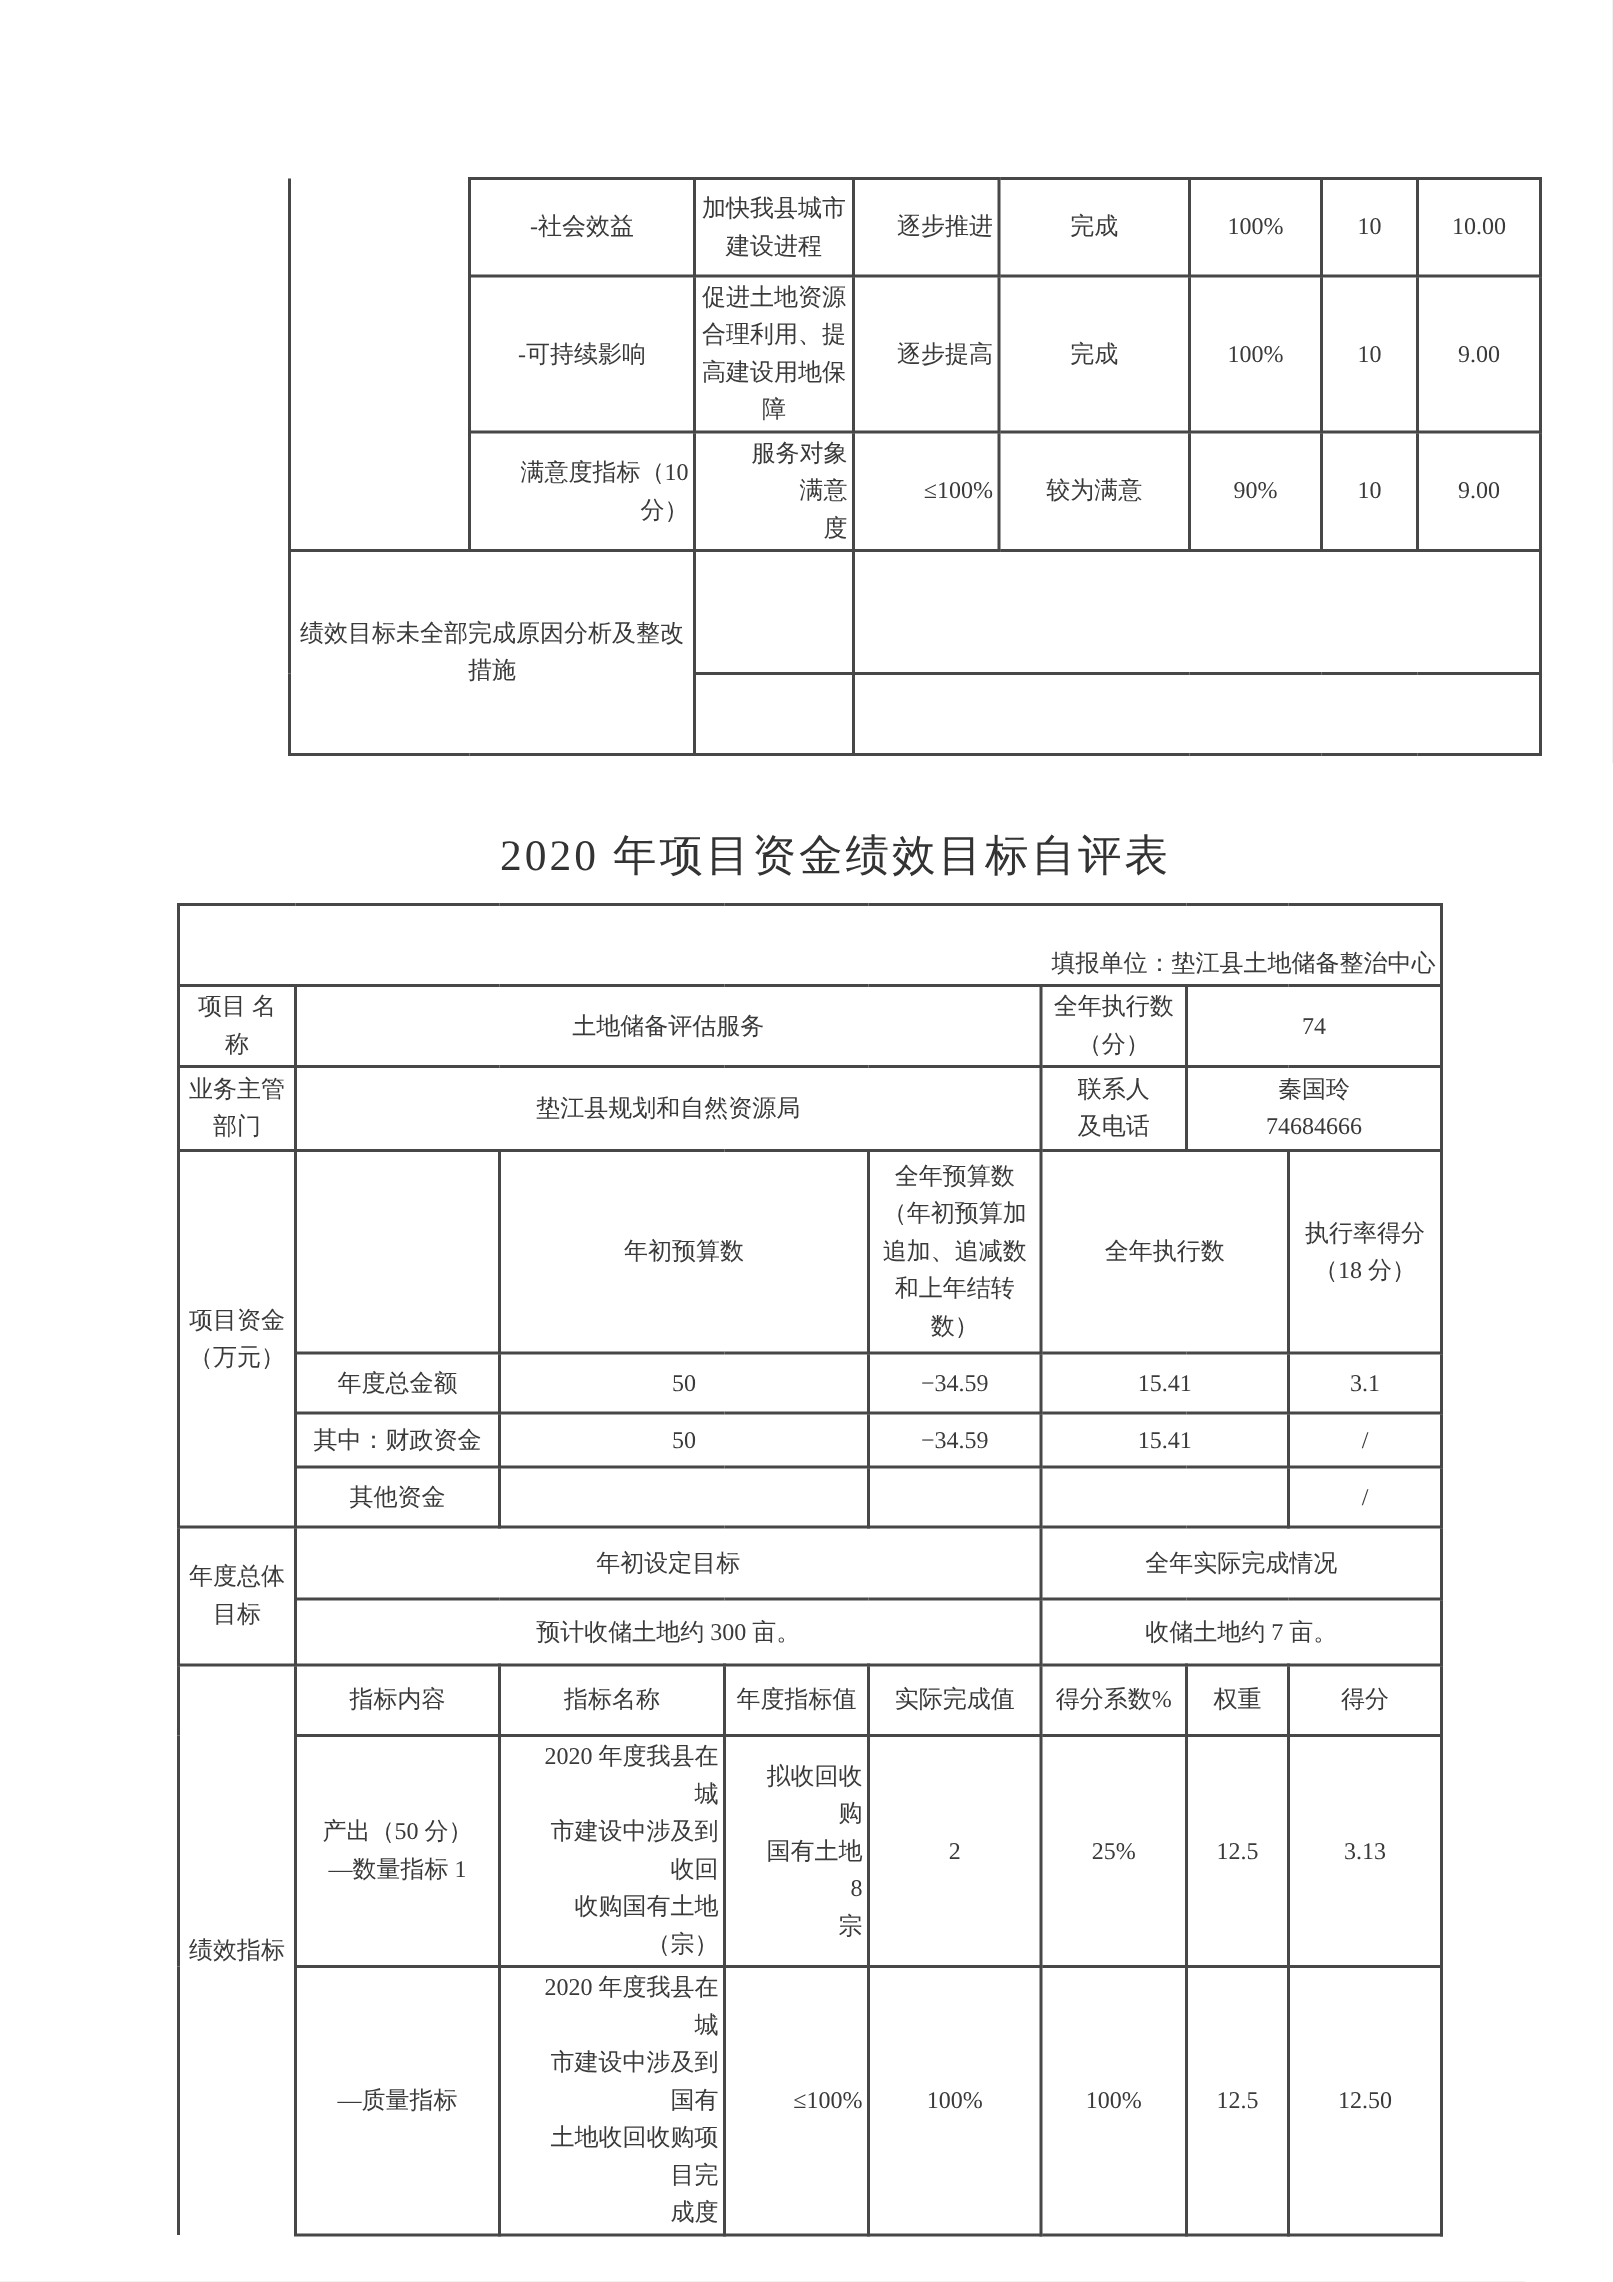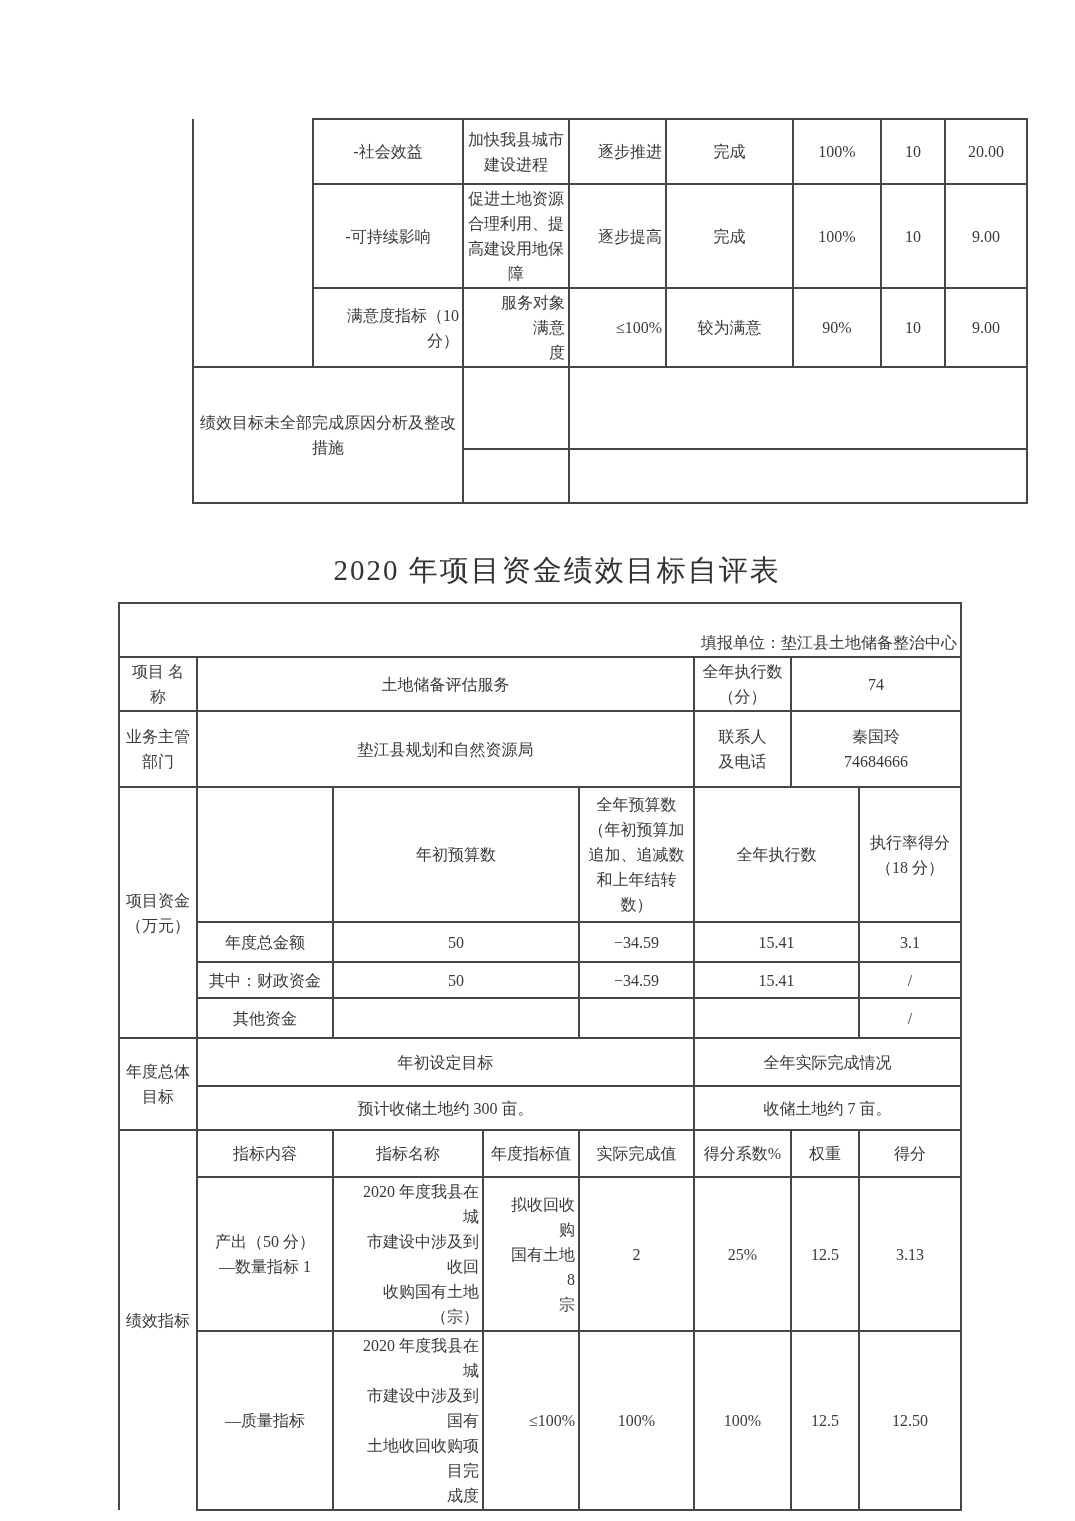--- a/index.html
+++ b/index.html
@@ -44,21 +44,21 @@
     <tbody>
         <tr style="height:65px">
       <td rowspan="3" class="notop"></td>
       <td>-社会效益</td>
       <td>加快我县城市
 建设进程</td>
       <td class="left">逐步推进</td>
       <td>完成</td>
       <td>100%</td>
       <td>10</td>
-      <td>20.00</td>
+      <td>10.00</td>
     </tr>
     <tr style="height:103px">
       <td>-可持续影响</td>
       <td>促进土地资源
 合理利用、提
 高建设用地保
 障</td>
       <td class="left">逐步提高</td>
       <td>完成</td>
       <td>100%</td>
@@ -109,21 +109,21 @@
       </td>
     </tr>
     <tr style="height:54px">
       <td>项目 名
 称</td>
       <td colspan="4">土地储备评估服务</td>
       <td>全年执行数
 （分）</td>
       <td colspan="2">74</td>
     </tr>
-    <tr style="height:76px">
+    <tr style="height:56px">
       <td>业务主管
 部门</td>
       <td colspan="4">垫江县规划和自然资源局</td>
       <td>联系人
 及电话</td>
       <td colspan="2">秦国玲
 74684666</td>
     </tr>
     <tr style="height:135px">
       <td rowspan="4">项目资金

